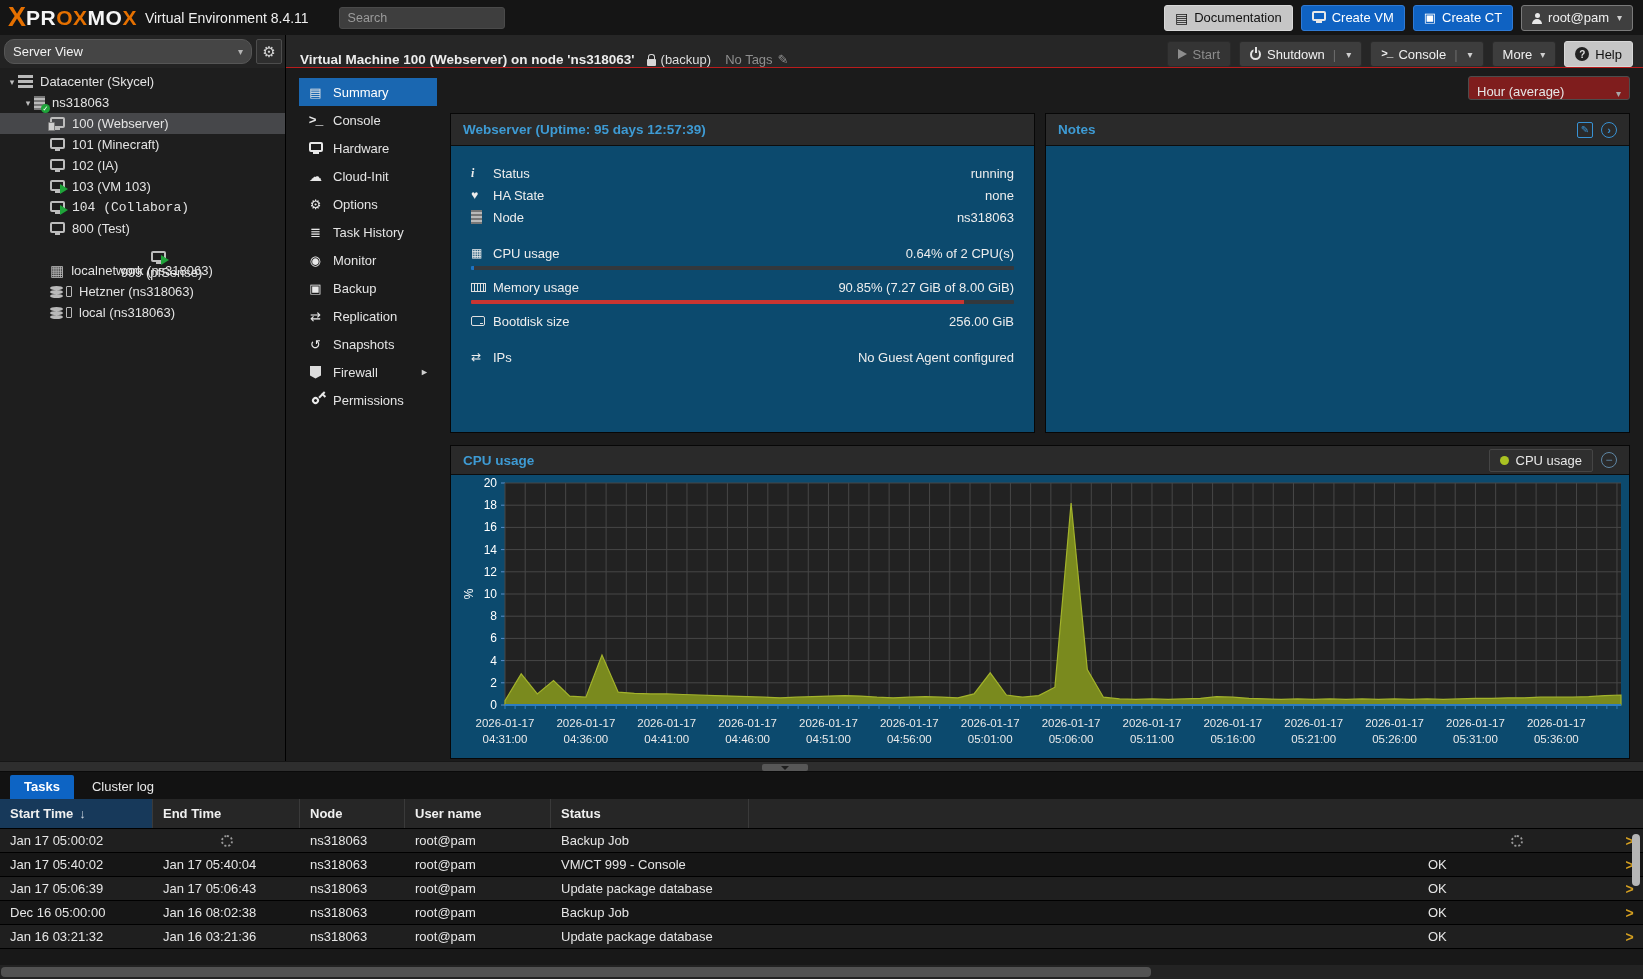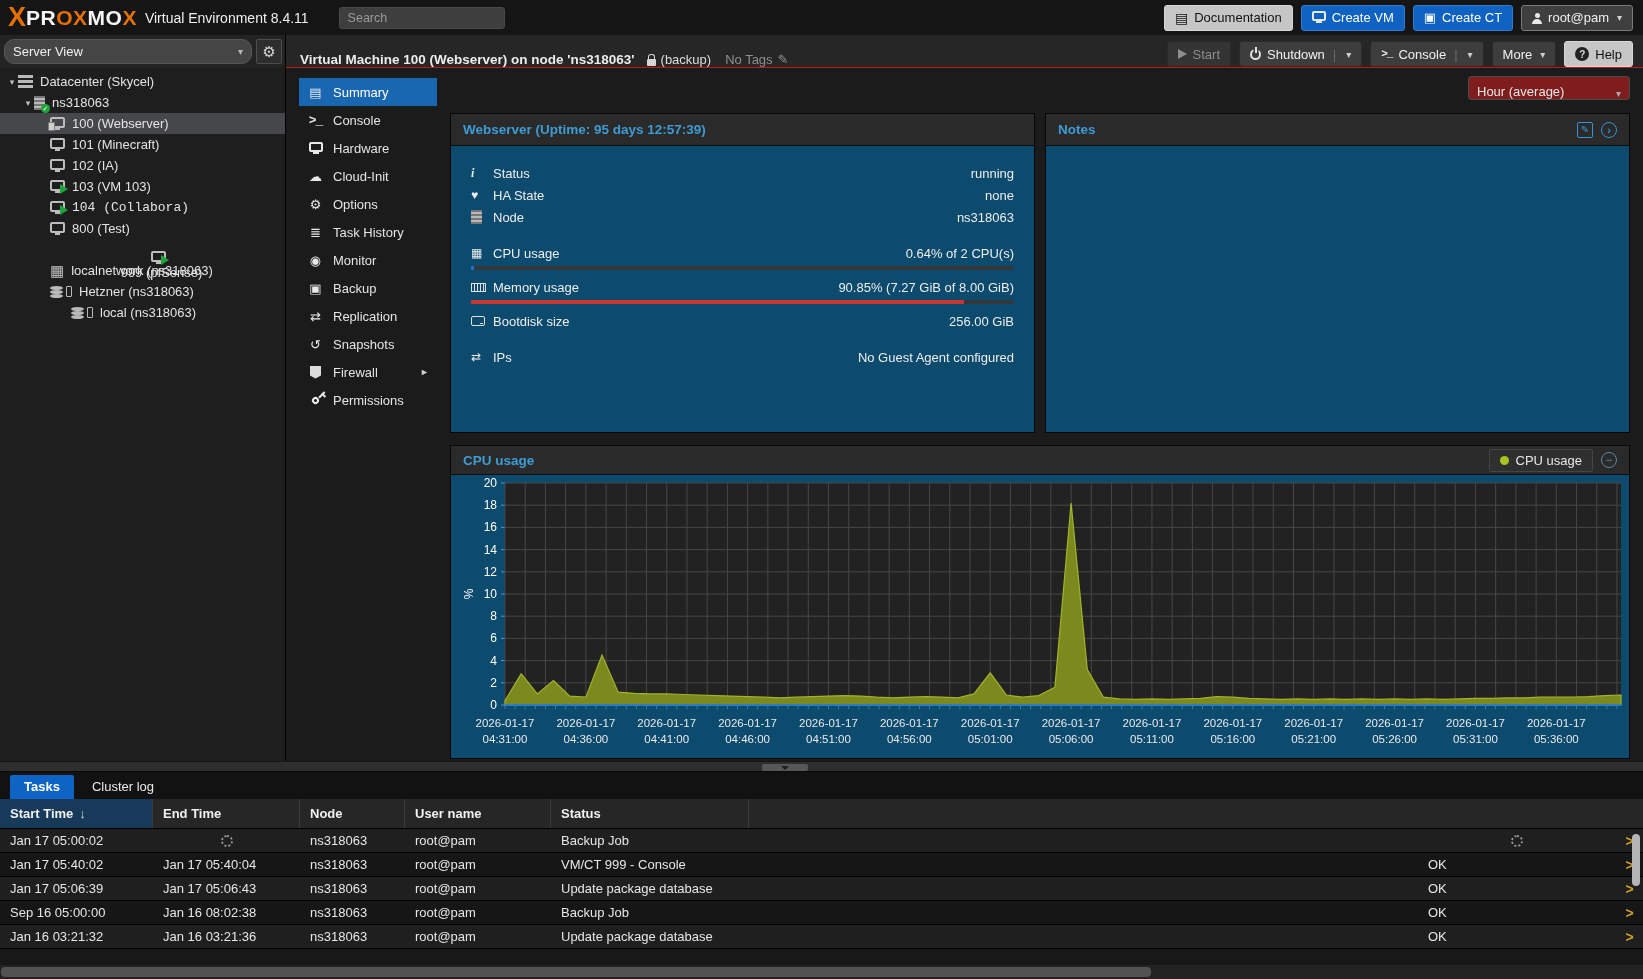--- a/index.html
+++ b/index.html
@@ -272,21 +272,21 @@
           <span>localnetwork (ns318063)</span>
         </div>
         <div class="tree-row" style="padding-left: 38px;">
           <span class="tree-caret"></span>
           <span class="tree-icon">
             <span class="ic-db"></span>
             <span class="ic-slot"></span>
           </span>
           <span>Hetzner (ns318063)</span>
         </div>
-        <div class="tree-row" style="padding-left: 59px;">
+        <div class="tree-row" style="padding-left: 38px;">
           <span class="tree-caret"></span>
           <span class="tree-icon">
             <span class="ic-db"></span>
             <span class="ic-slot"></span>
           </span>
           <span>local (ns318063)</span>
         </div>
       </div>
   </div>
 
@@ -772,21 +772,21 @@
       <div class="trow">
         <div class="td" style="width: 153px;">Jan 17 05:06:39</div>
         <div class="td" style="width: 147px;">Jan 17 05:06:43</div>
         <div class="td" style="width: 105px;">ns318063</div>
         <div class="td" style="width: 146px;">root@pam</div>
         <div class="td" style="flex: 1 1 0%;">Update package database</div>
         <div class="td" style="width: 198px;">OK</div>
         <div class="td chev" style="width: 27px;">&gt;</div>
       </div>
       <div class="trow">
-        <div class="td" style="width: 153px;">Sep 16 05:00:00</div>
+        <div class="td" style="width: 153px;">Dec 16 05:00:00</div>
         <div class="td" style="width: 147px;">Jan 16 08:02:38</div>
         <div class="td" style="width: 105px;">ns318063</div>
         <div class="td" style="width: 146px;">root@pam</div>
         <div class="td" style="flex: 1 1 0%;">Backup Job</div>
         <div class="td" style="width: 198px;">OK</div>
         <div class="td chev" style="width: 27px;">&gt;</div>
       </div>
       <div class="trow">
         <div class="td" style="width: 153px;">Jan 16 03:21:32</div>
         <div class="td" style="width: 147px;">Jan 16 03:21:36</div>

